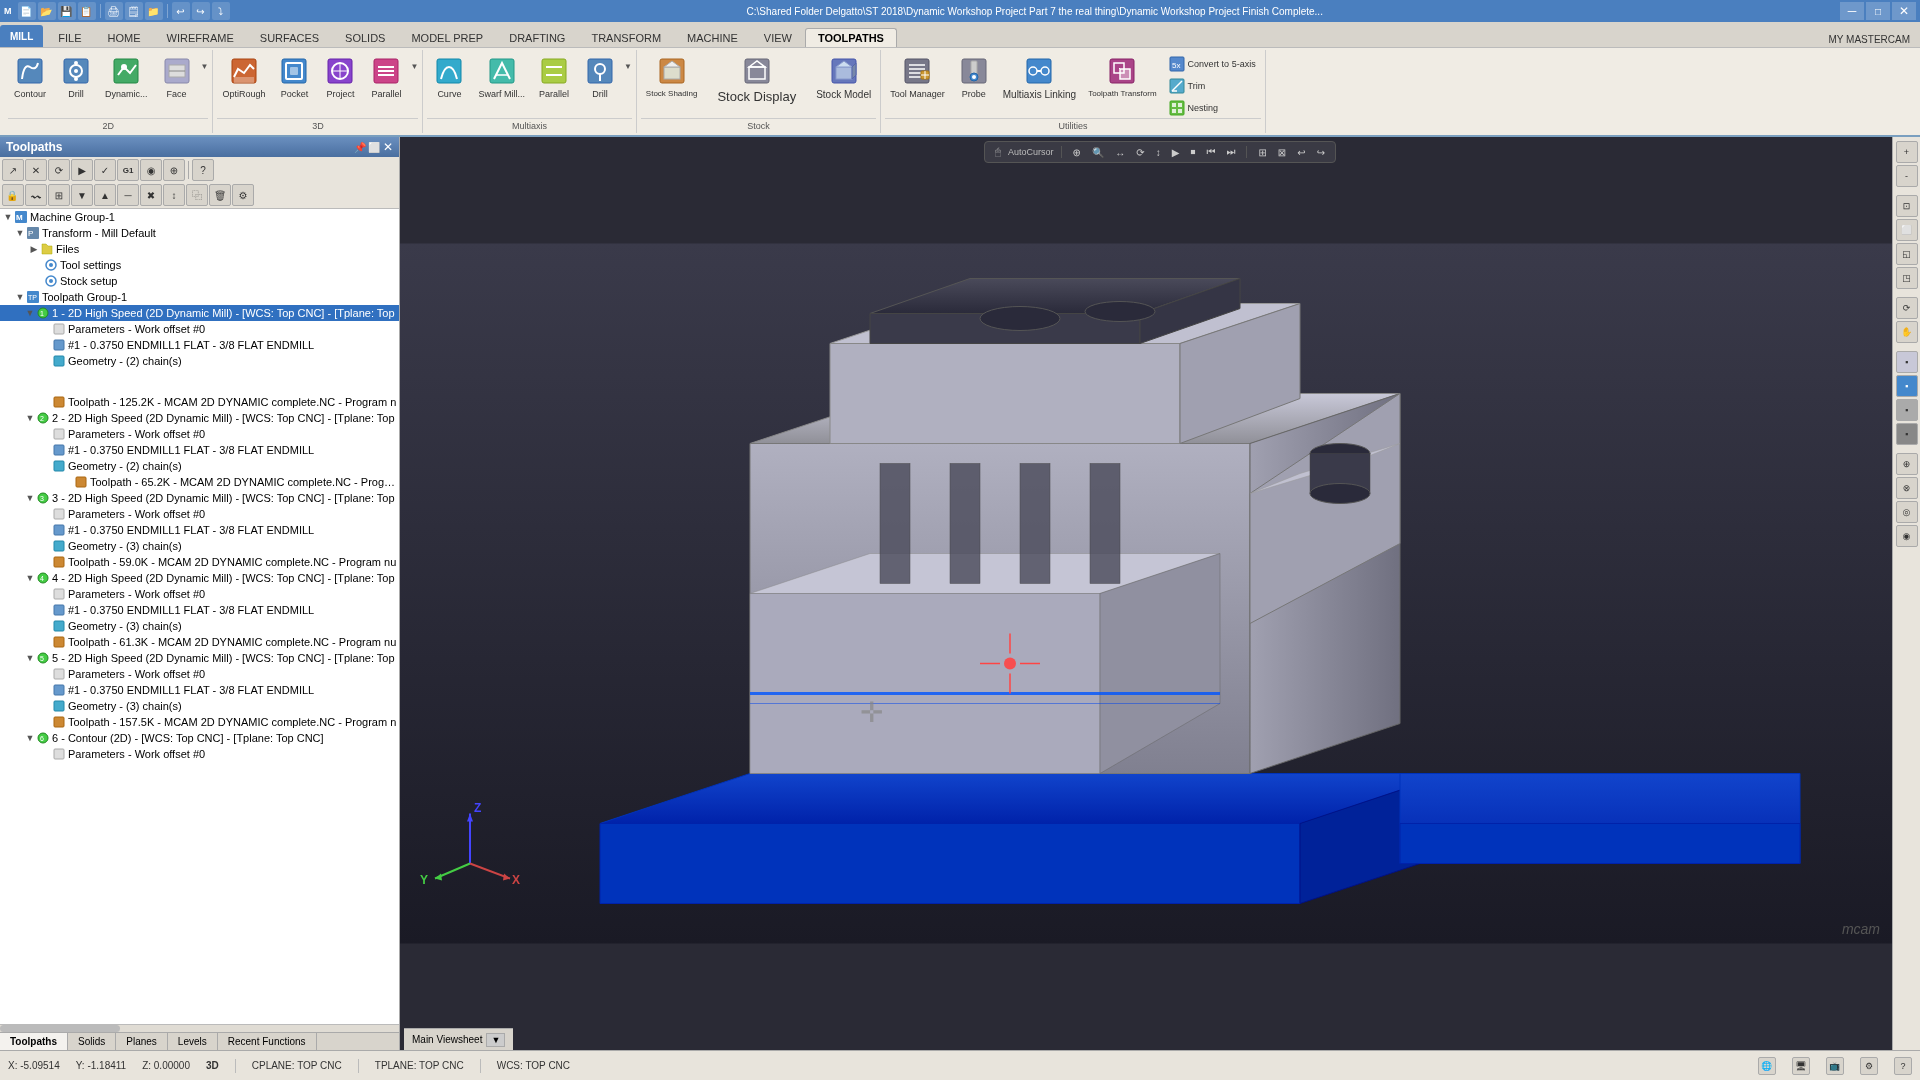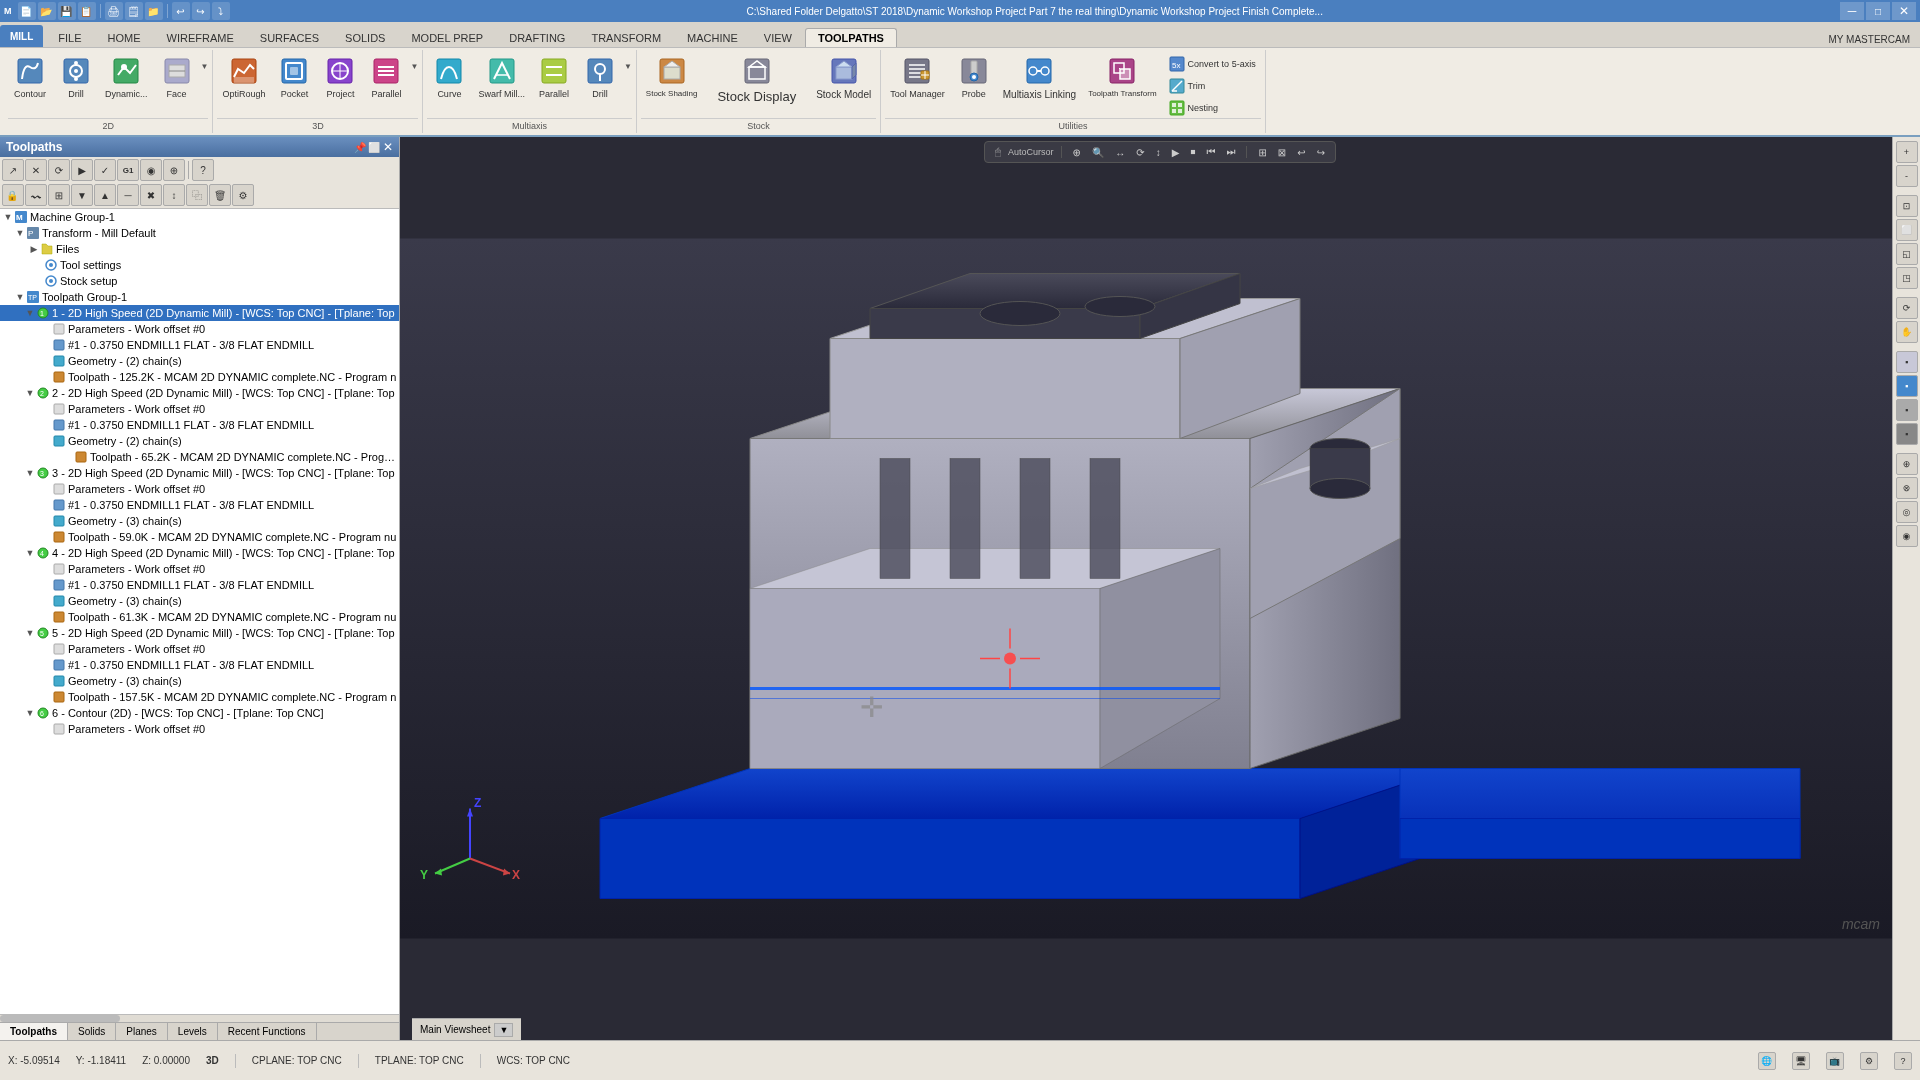--- a/index.html
+++ b/index.html
@@ -154,21 +154,21 @@
       gap: 3px;
       z-index: 10;
     }
     .vp-btn {
       color: #ccc; font-size: 10px; padding: 2px 4px; cursor: pointer;
       border: none; background: transparent;
     }
 
     
     #statusbar {
-      height: 40px;
+      height: 30px;
       background: #e8e4dc;
       border-top: 1px solid #aaa;
       display: flex;
       align-items: center;
       padding: 0 8px;
       gap: 16px;
       font-size: 10px;
       color: #333;
     }
     .rs-btn {
@@ -627,21 +627,21 @@
           </svg>
           <span>#1 - 0.3750 ENDMILL1 FLAT - 3/8 FLAT ENDMILL</span>
         </div>
         <div class="tree-item" style="padding-left:40px;">
           <span class="tree-expand"> </span>
           <svg width="14" height="14" viewBox="0 0 14 14" style="margin-right:2px; flex-shrink:0;">
             <rect x="2" y="2" width="10" height="10" rx="1" fill="#44aacc" stroke="#2288aa"></rect>
           </svg>
           <span>Geometry - (2) chain(s)</span>
         </div>
-        <div class="tree-item" style="padding-left:40px;">
+        <div class="tree-item" style="padding-left:40px;margin-top:25px;">
           <span class="tree-expand"> </span>
           <svg width="14" height="14" viewBox="0 0 14 14" style="margin-right:2px; flex-shrink:0;">
             <rect x="2" y="2" width="10" height="10" rx="1" fill="#cc8833" stroke="#aa6611"></rect>
           </svg>
           <span style="overflow:hidden; text-overflow:ellipsis; white-space:nowrap;">Toolpath - 125.2K - MCAM 2D DYNAMIC complete.NC - Program n</span>
         </div>
 
         <div class="tree-item" style="padding-left:24px;">
           <span class="tree-expand">▼</span>
           <svg width="14" height="14" viewBox="0 0 14 14" style="margin-right:2px; flex-shrink:0;">
@@ -962,21 +962,21 @@
         <button class="rs-btn" style="background:#aaa;">▪</button>
         <button class="rs-btn" style="background:#888;">▪</button>
         <div style="height:4px;"></div>
         <button class="rs-btn">⊕</button>
         <button class="rs-btn">⊗</button>
         <button class="rs-btn">◎</button>
         <button class="rs-btn">◉</button>
       </div>
 
       
-      <div style="position:absolute; bottom:0; left:12px; background:#d8d4cc; border-top:1px solid #aaa; height:22px; display:flex; align-items:center; padding:0 8px; gap:4px; font-size:10px;">
+      <div style="position:absolute; bottom:0; left:4px; background:#d8d4cc; border-top:1px solid #aaa; height:22px; display:flex; align-items:center; padding:0 8px; gap:4px; font-size:10px;">
         <span>Main Viewsheet</span>
         <button style="background:#ccc; border:1px solid #aaa; font-size:9px; cursor:pointer; padding:1px 4px;">▼</button>
       </div>
     </div>
   </div>
 
   <div id="statusbar">
     <span>X: -5.09514</span>
     <span>Y: -1.18411</span>
     <span>Z: 0.00000</span>

